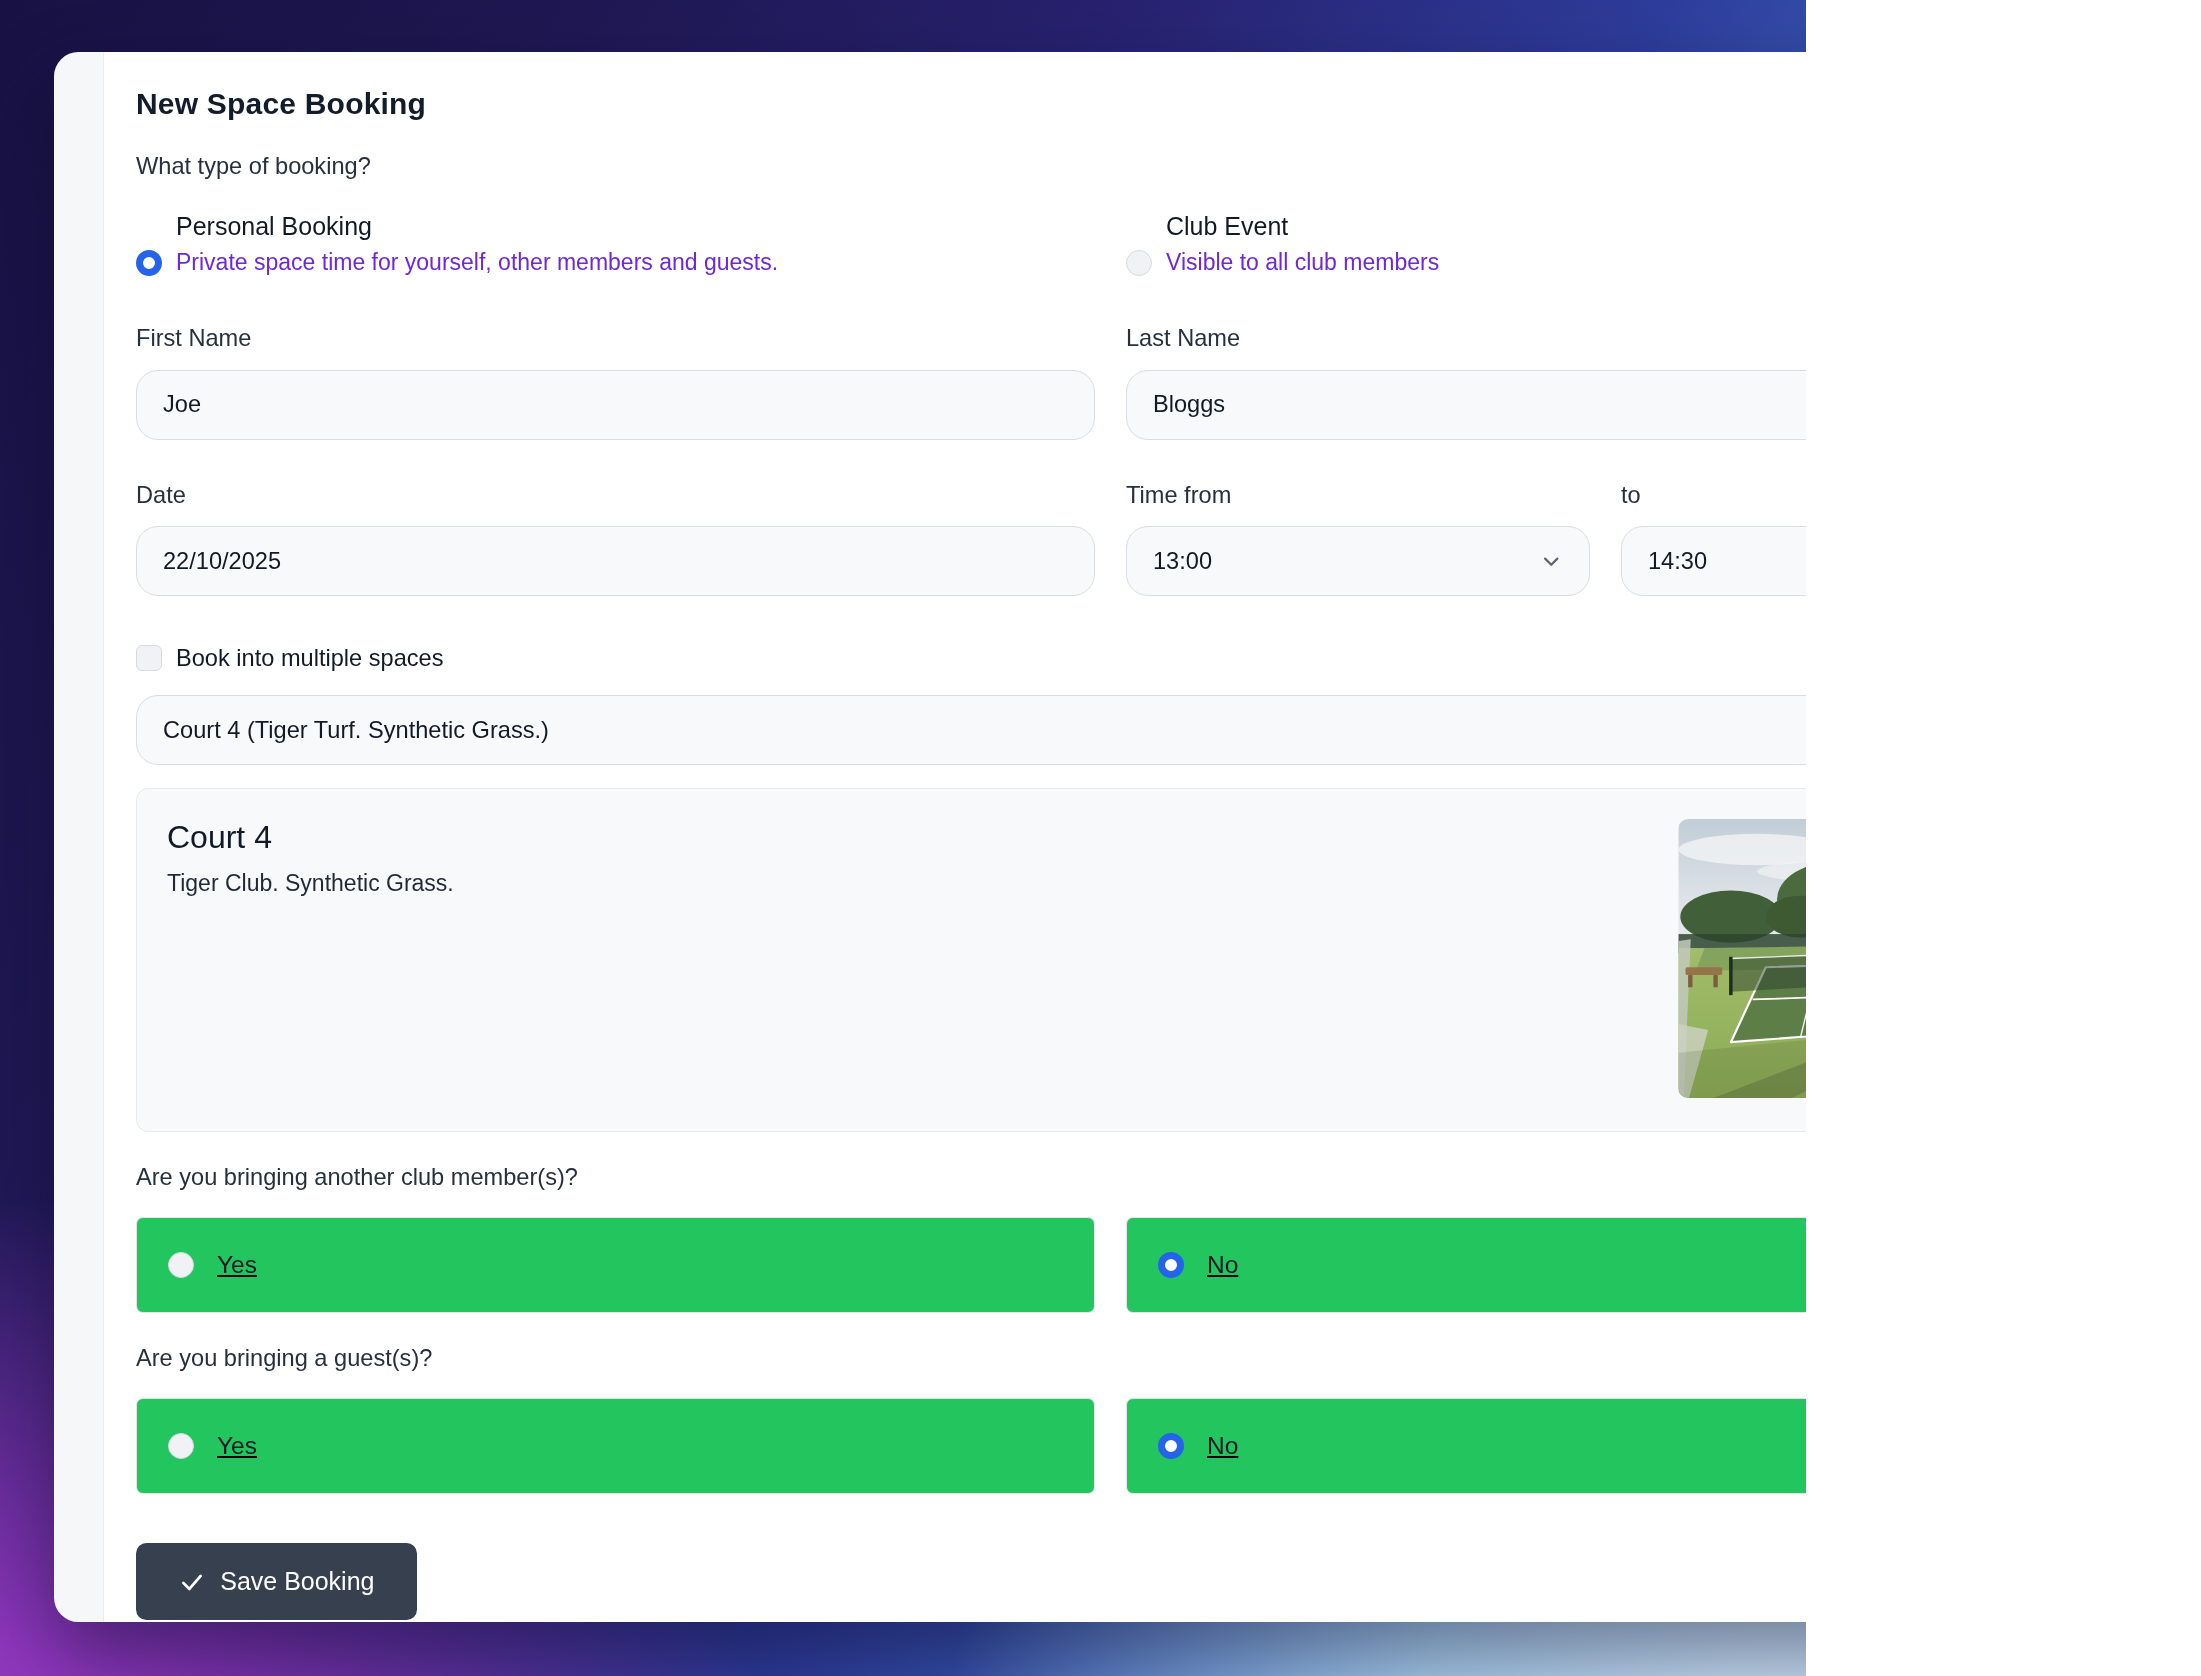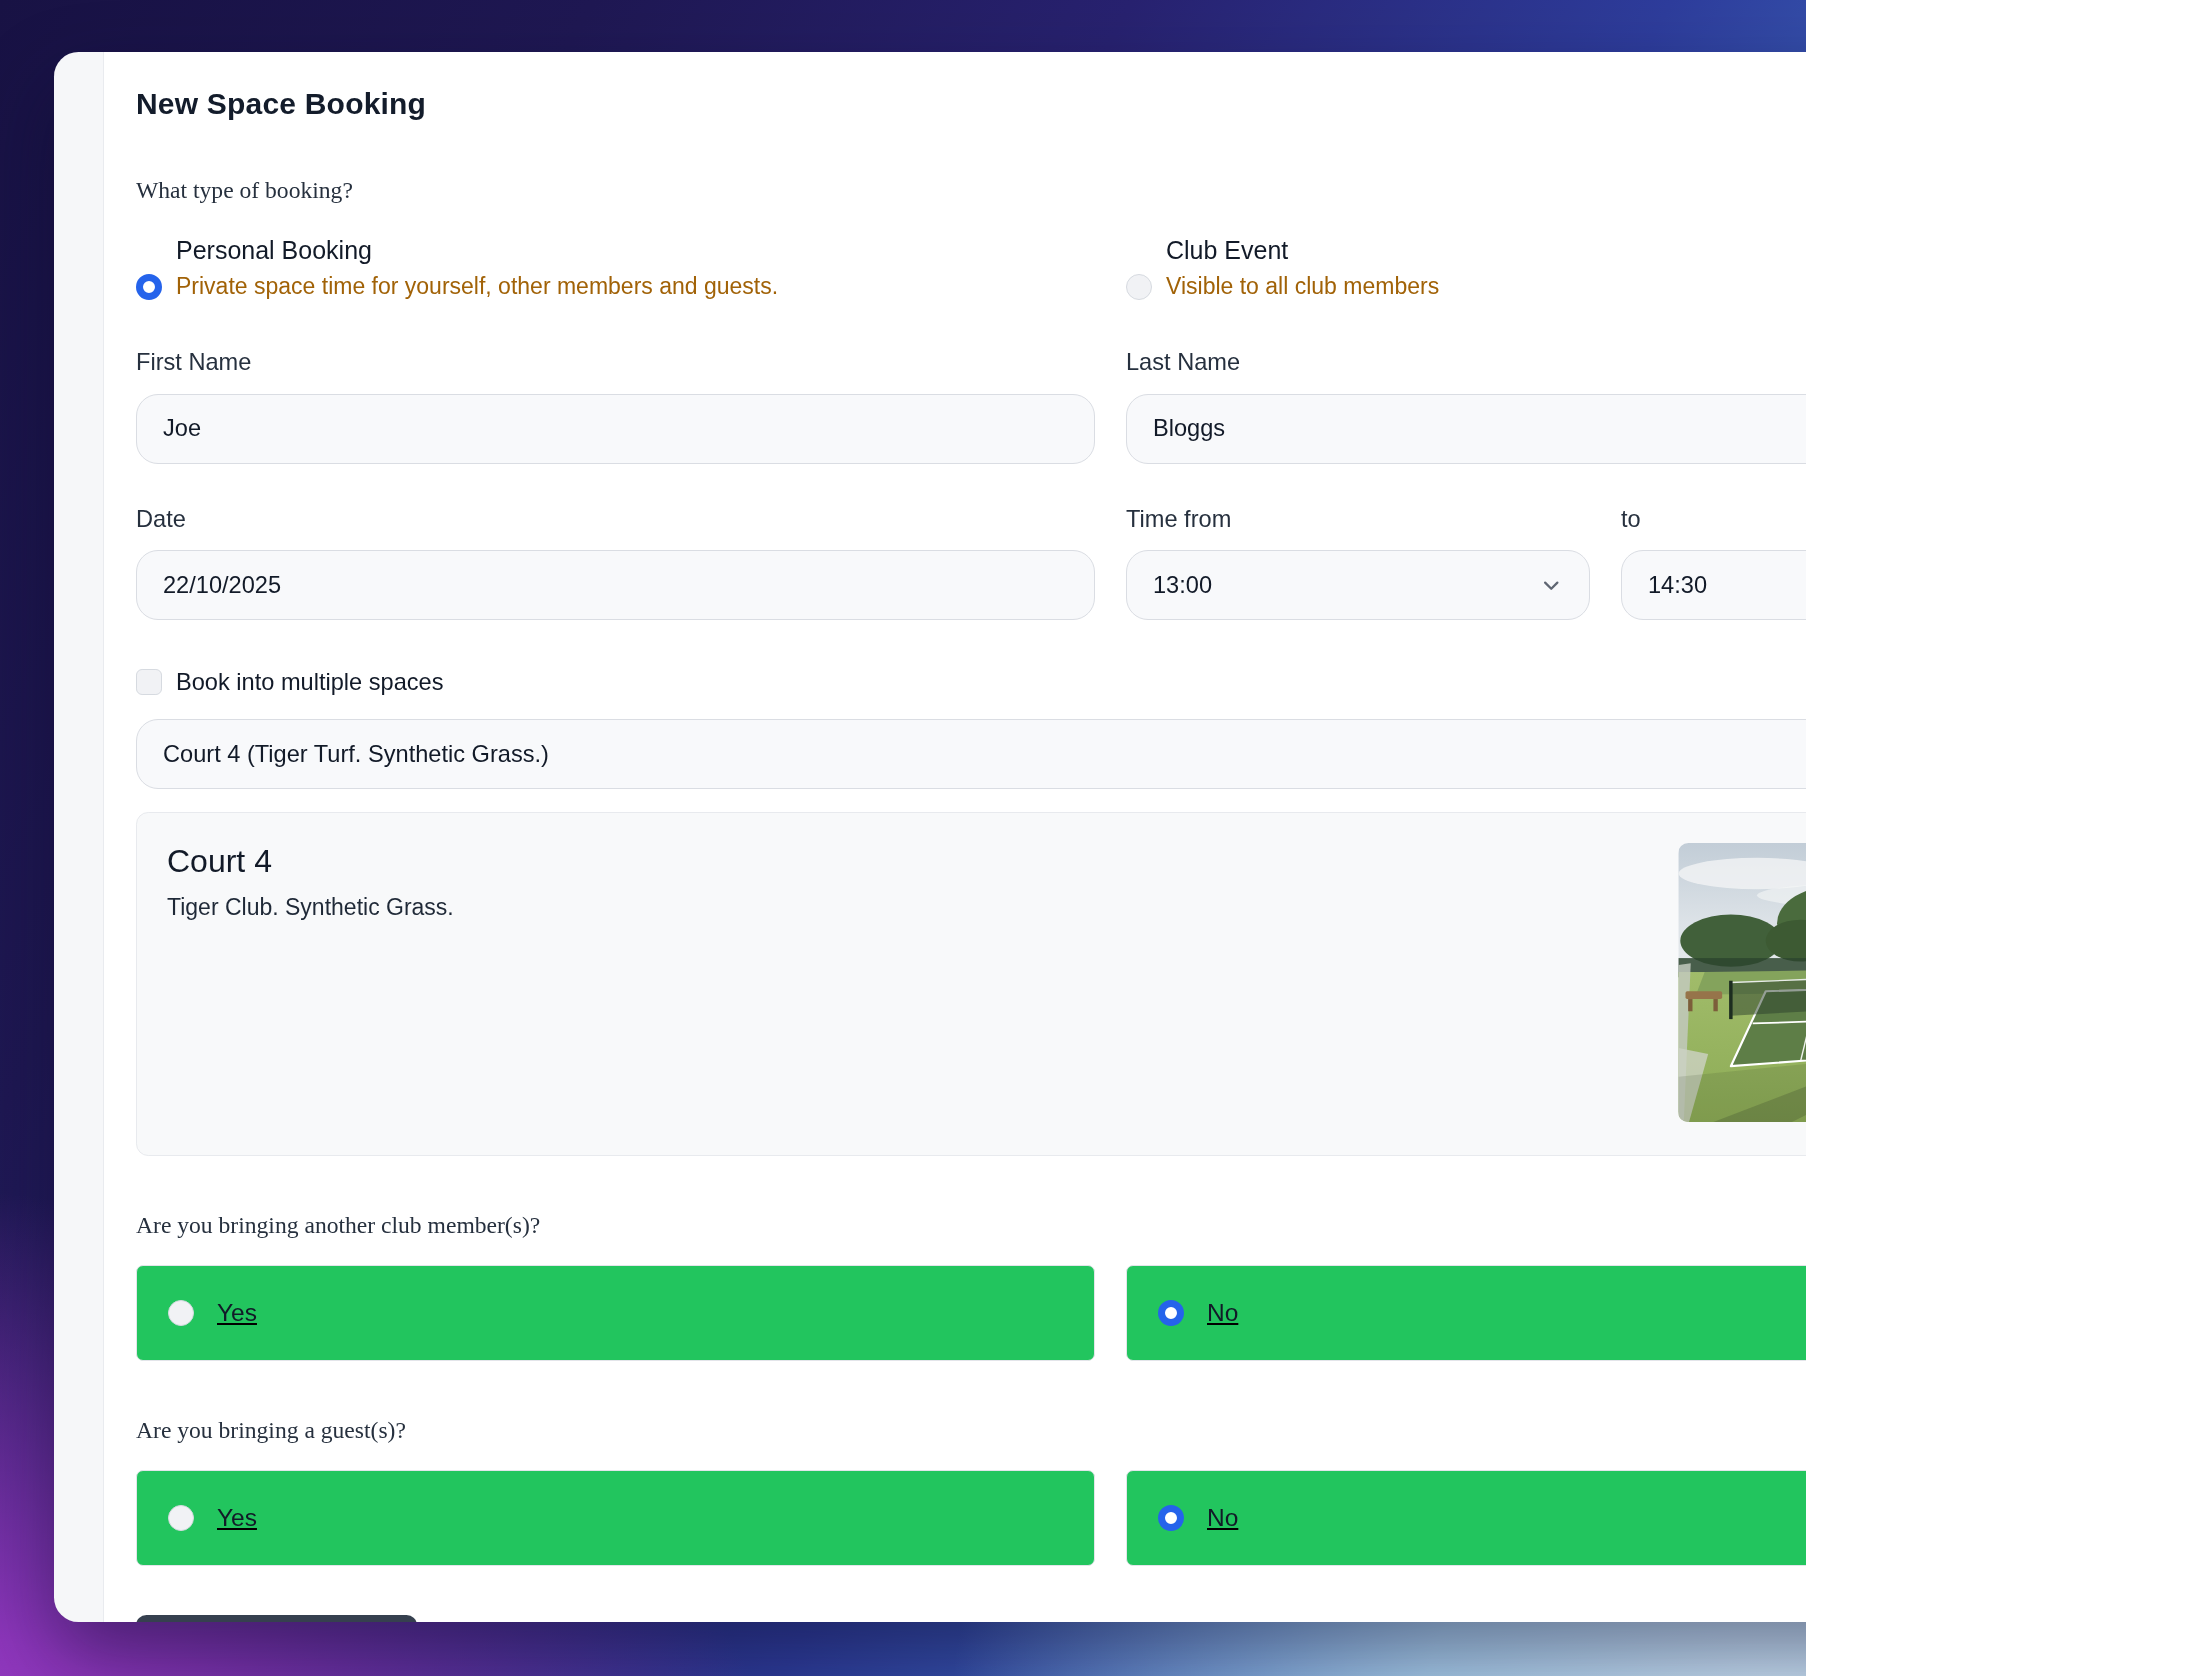--- a/index.html
+++ b/index.html
@@ -21,29 +21,29 @@
   }
   .panel {
     position:absolute; top:0; bottom:0; left:49px; right:32px;
     background:#ffffff;
     border-left:1.7px solid #e9ebef; border-right:1.7px solid #e9ebef;
     padding:23px 29px 0 32px;
   }
 
   h1 { font-size:30px; font-weight:700; color:#131c2b; letter-spacing:0.2px; margin-top:12.2px; }
 
-  .q-label { font-size:23.6px; color:#26303e; margin-top:56px;font-family:Liberation Serif, serif; }
+  .q-label { font-size:23.6px; color:#26303e; margin-top:32px; }
 
   .type-row { display:grid; grid-template-columns:1fr 1fr; gap:31px; margin-top:35px; }
   .type-option { display:flex; align-items:flex-end; gap:14px; }
   .radio { flex:0 0 auto; width:26px; height:26px; border-radius:50%; background:#f1f2f5; border:1.7px solid #d6dae0; }
   .radio.checked { background:#ffffff; border:7.9px solid #2563eb; }
   .type-texts { display:flex; flex-direction:column; gap:8.7px; margin-top:-3.5px; }
   .type-title { font-size:25px; color:#121a28; }
-  .type-desc  { font-size:23px; color:#a16207; }
+  .type-desc  { font-size:23px; color:#6d28d9; }
 
   .grid2 { display:grid; grid-template-columns:1fr 1fr; gap:31px; }
   .mt-fields { margin-top:49px; }
   .mt-row    { margin-top:42px; }
 
   .field-label { font-size:23.6px; color:#26303e; display:block; }
   .control {
     margin-top:17.5px; height:70px; width:100%;
     background:#f8f9fb; border:1.7px solid #dadde3; border-radius:22px;
     font-size:23.6px; color:#121a28; padding:0 26px;

